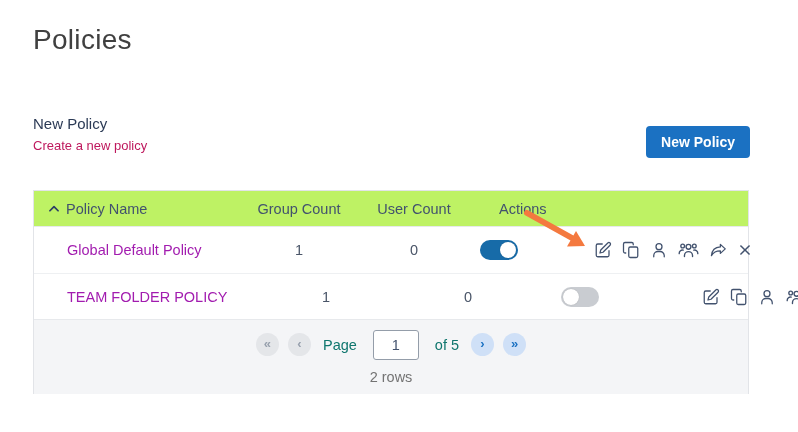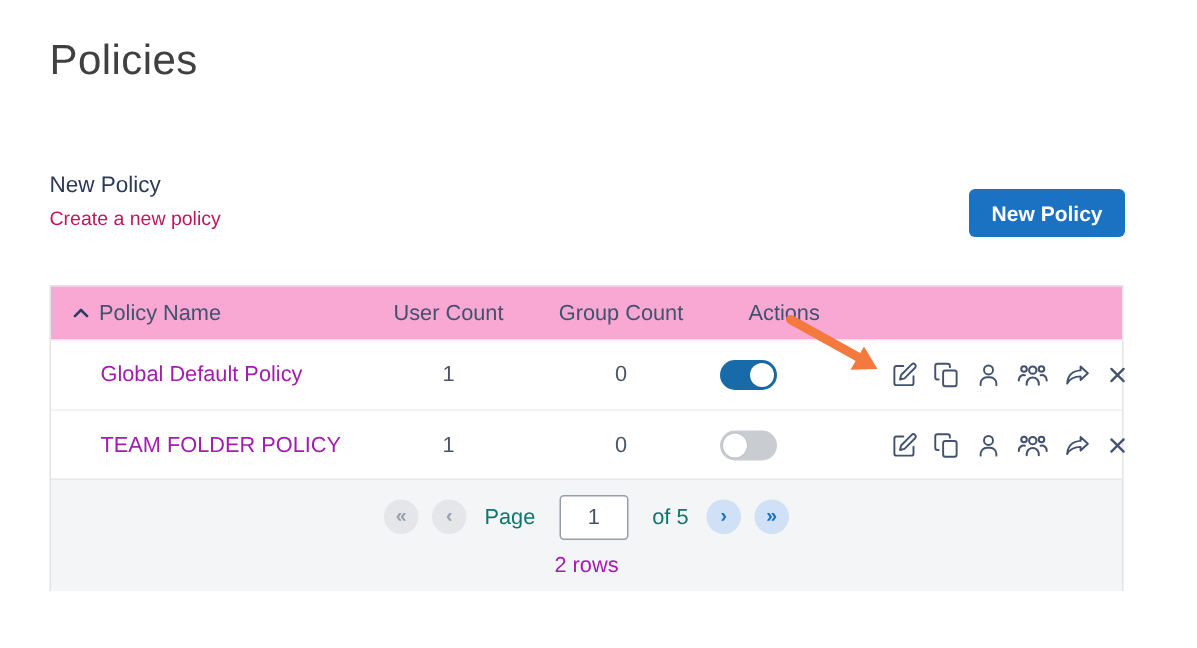--- a/index.html
+++ b/index.html
@@ -27,23 +27,23 @@
   }
 
   .table {
     position:absolute; left:33px; top:190px; width:716px; height:204px;
     border:1px solid #e2e4e8; background:#fff; font-size:14.5px; color:#42526e;
   }
   .trow {
     display:grid; grid-template-columns:215px 100px 130px 95px 1fr;
     align-items:center;
   }
-  .thead { height:36px; background:#f9a8d4; border-bottom:1px solid #e7e9ec; }
+  .thead { height:36px; background:#bef264; border-bottom:1px solid #e7e9ec; }
   .tbody-row { height:46px; background:#fff; }
-  .tbody-row + .tbody-row { border-top:1px solid #eef0f2; }
+  .tbody-row + .tbody-row { border-top:1px solid #eef0f2;gap:27px; }
   .cell-name { padding-left:33px; color:#a21caf; }
   .head-name { display:flex; align-items:center; gap:5px; padding-left:13px; }
   .cell-center { text-align:center; color:#4a5568; }
   .head-center { text-align:center; }
   .head-default { padding-left:8px; }
   .head-actions { padding-left:20px; }
   .cell-actions { display:flex; align-items:center; gap:10px; padding-left:20px; }
 
   .sort-icon { display:inline-flex; width:14px; height:14px; }
 
@@ -74,21 +74,21 @@
     display:flex; align-items:center; justify-content:center; line-height:1; padding-bottom:2px;
   }
   .pg-btn.disabled { background:#e4e6e9; color:#97a0ad; }
   .pg-btn.active   { background:#cfe0f7; color:#1b71c2; }
   .pg-label { font-size:14.5px; color:#0f766e; margin:0 3px; }
   .pg-input {
     width:46px; height:30px; text-align:center; font-size:14.5px; color:#42526e;
     font-family:"Liberation Sans", sans-serif;
     border:1.5px solid #949da9; border-radius:3px; background:#fff; margin:0 4px;
   }
-  .rows-summary { font-size:14.5px; color:#a21caf; }
+  .rows-summary { font-size:14.5px; color:#737373; }
 
   .annotation-arrow { position:absolute; left:518px; top:204px; pointer-events:none; }
 </style>
 </head>
 <body>
 
 <h1 class="page-title">Policies</h1>
 
 <div class="section-head">New Policy</div>
 <div class="section-sub">Create a new policy</div>
@@ -98,22 +98,22 @@
 
   <div class="trow thead">
     <div class="head-name">
       <span class="sort-icon">
         <svg width="14" height="14" viewBox="0 0 24 24" fill="none" stroke="#2c3e66" stroke-width="3" stroke-linecap="round" stroke-linejoin="round">
             <polyline points="5 15 12 8 19 15"></polyline>
           </svg>
       </span>
       <span>Policy Name</span>
     </div>
+    <div class="head-center">Group Count</div>
     <div class="head-center">User Count</div>
-    <div class="head-center">Group Count</div>
     <div class="head-actions">Actions</div>
   </div>
 
   <div class="trow tbody-row">
     <div class="cell-name">Global Default Policy</div>
     <div class="cell-center">1</div>
     <div class="cell-center">0</div>
     <div>
       <div class="toggle on">
           <div class="knob"></div>

